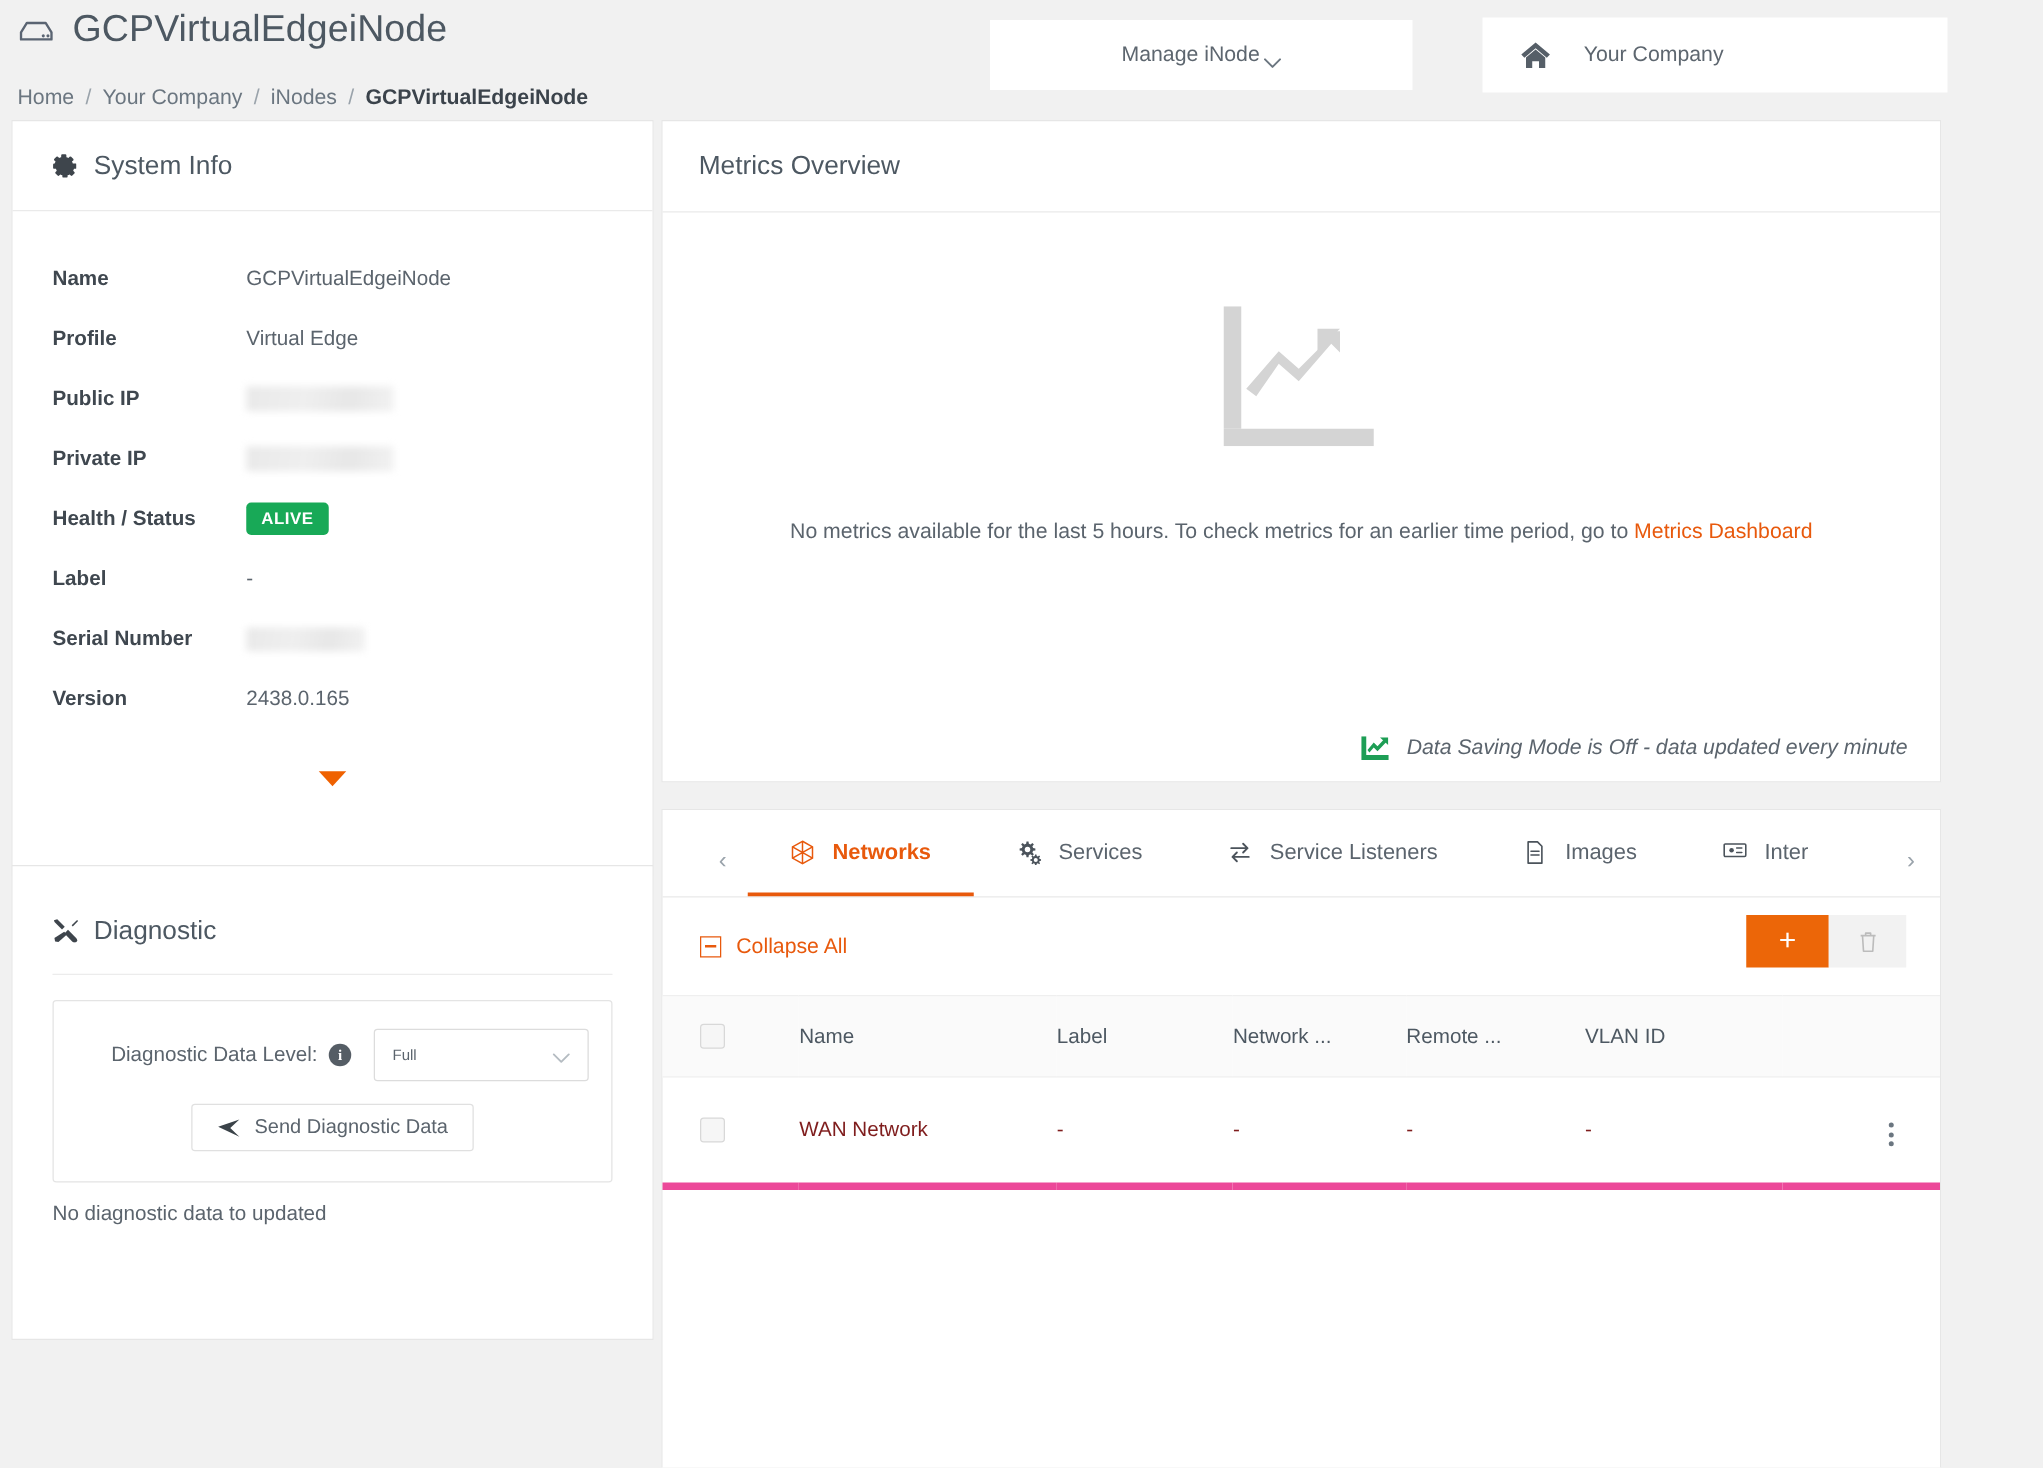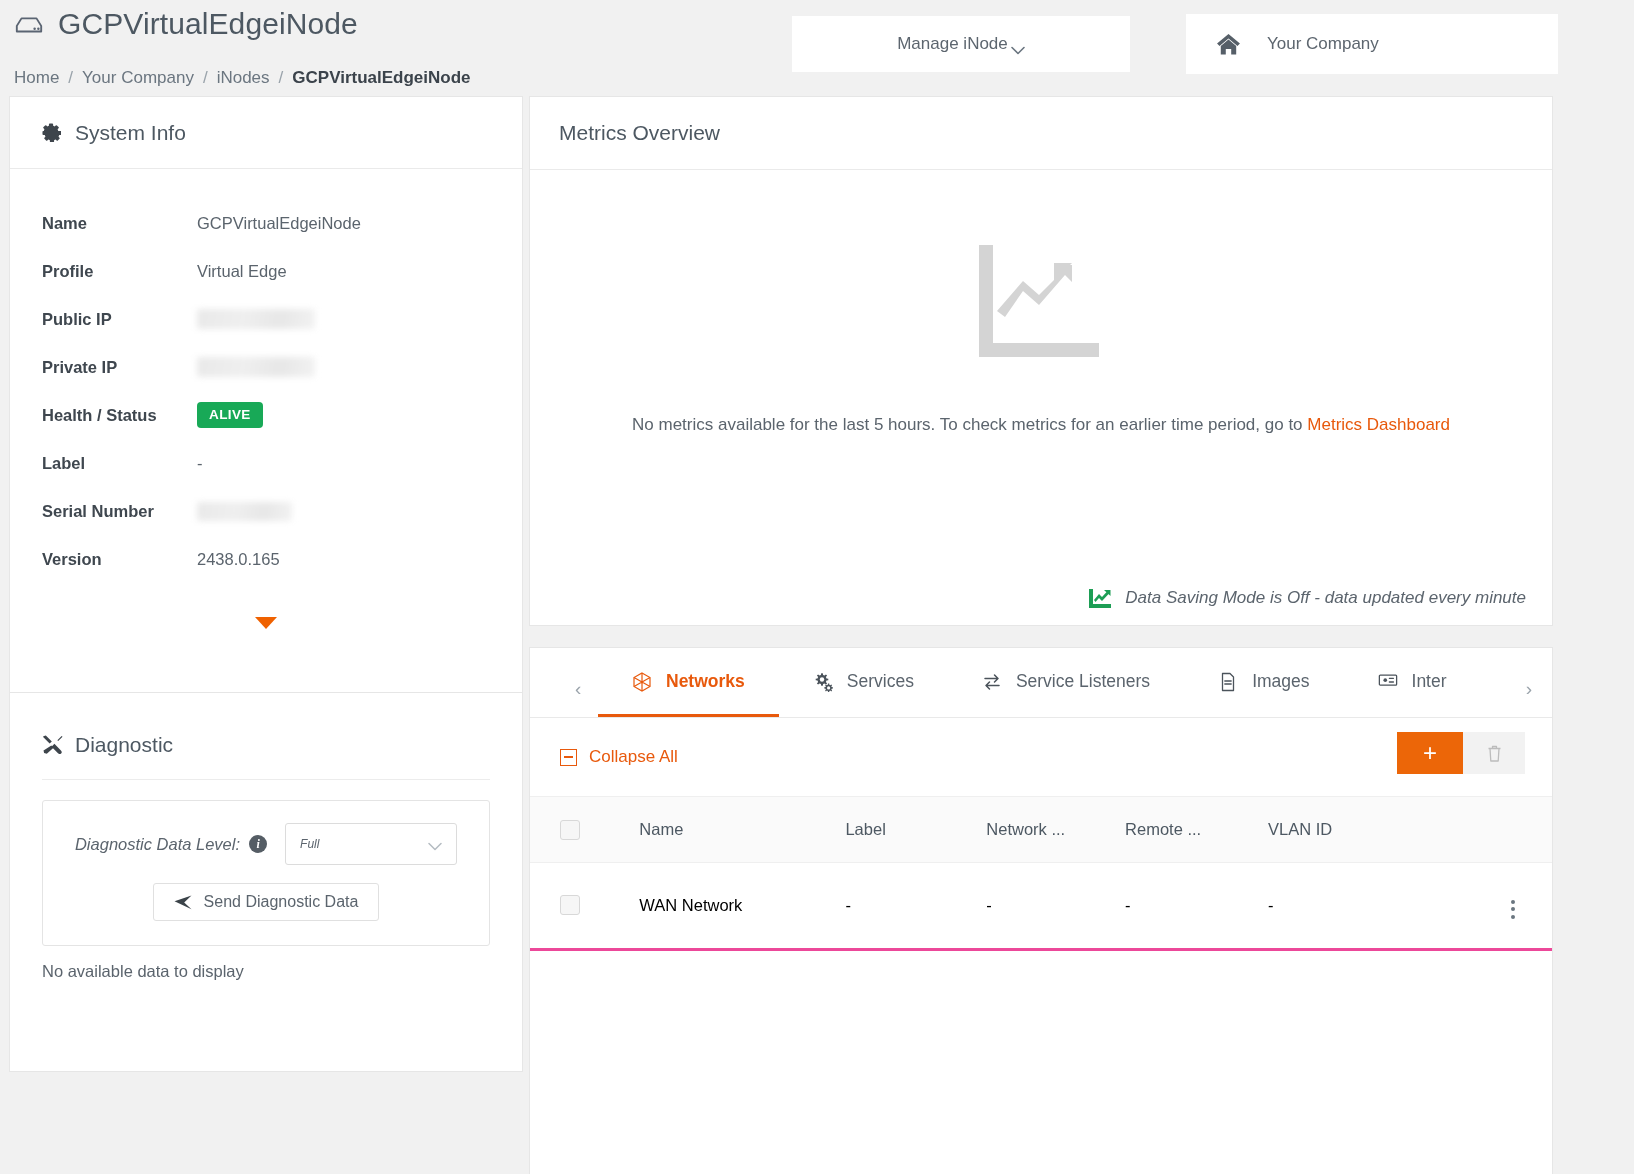--- a/index.html
+++ b/index.html
@@ -186,23 +186,22 @@
   }
   .diag-box {
     margin: 20px 32px 0 32px;
     border: 1px solid #e4e4e4;
     border-radius: 3px;
     padding: 22px 18px 24px;
   }
   .diag-row1 {
     display: flex;
     align-items: center;
-    justify-content: center;
+    justify-content: flex-end;
     gap: 18px;
-    font-style: italic;
   }
   .diag-lbl {
     font-size: 16.5px;
     color: #5b646d;
     display: flex;
     align-items: center;
     gap: 9px;
   }
   .info-dot {
     width: 18px; height: 18px;
@@ -408,23 +407,23 @@
     font-size: 16.5px;
     font-weight: normal;
     color: #4d5862;
     text-align: left;
     padding: 22px 0;
     border-top: 1px solid #efefef;
     border-bottom: 1px solid #efefef;
   }
   .dtable td {
     font-size: 16.5px;
-    color: #000000;
+    color: #7f1d1d;
     padding: 26px 0;
-    border-bottom: 3px solid #ec4899;
+    border-bottom: 6px solid #ec4899;
   }
   .col-chk { width: 104px; padding-left: 30px !important; }
   .col-name { width: 196px; }
   .col-label { width: 134px; }
   .col-network { width: 132px; }
   .col-remote { width: 136px; }
   .col-vlan { width: 150px; }
   .col-menu { width: 120px; text-align: right; padding-right: 34px !important; }
   .chk {
     width: 20px; height: 20px;
@@ -580,21 +579,21 @@
       <button class="send-btn">
         <span class="send-icon">
           <svg viewBox="0 0 18 15" fill="currentColor">
             <path d="M0.5 6.3 L17.5 0.5 L10.2 7.4 L17.5 14.3 Z"></path>
           </svg>
         </span>
         <span>Send Diagnostic Data</span>
       </button>
     </div>
 
-    <div class="no-diag">No available data to display</div>
+    <div class="no-diag">No diagnostic data to updated</div>
   </section>
 
   <section class="card metrics-card">
     <div class="metrics-head">
       <span class="metrics-title">Metrics Overview</span>
     </div>
     <div class="metrics-body">
       <div class="empty-chart-icon">
         <svg viewBox="0 0 132 112" fill="currentColor">
           <path d="M4 0 H18 V98 H4 Z"></path>

